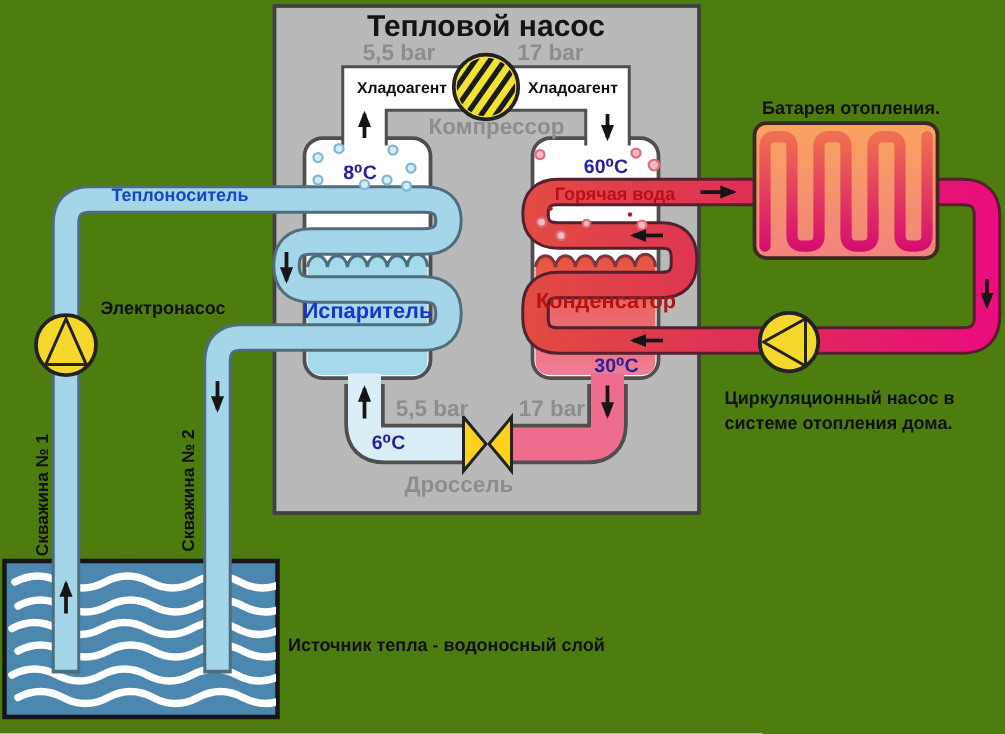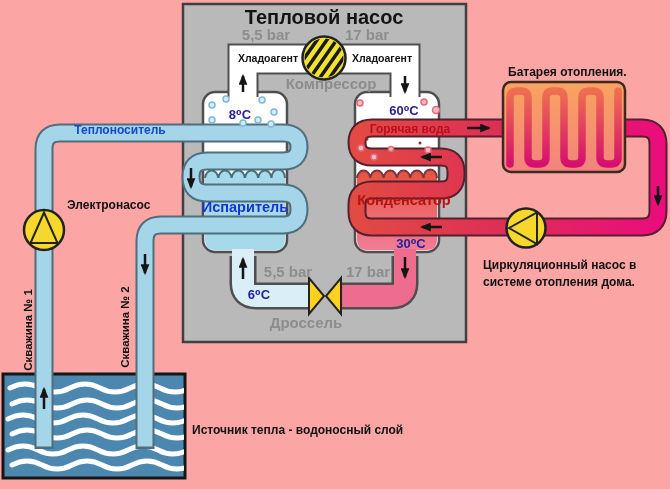--- a/index.html
+++ b/index.html
@@ -1,16 +1,16 @@
 <!DOCTYPE html>
 <html><head>
 <meta charset="utf-8">
 <style>
   html,body{margin:0;padding:0;background:#ffffff;}
-  .stage{position:relative;width:670px;height:489px;background:#fca5a5;overflow:hidden;}
+  .stage{position:relative;width:670px;height:489px;background:#4d7c0f;overflow:hidden;}
   svg{position:absolute;left:0;top:0;}
   .lbl{font-family:"Liberation Sans","DejaVu Sans",sans-serif;font-weight:bold;}
   .t-title{font-size:20px;fill:#141414;}
   .t-gray{font-size:15px;fill:#8d8d8d;}
   .t-temp{font-size:13px;fill:#28219f;}
   .t-vessel-blue{font-size:14.5px;fill:#1635cf;}
   .t-vessel-red{font-size:14.5px;fill:#b51212;}
   .t-black{font-size:12px;fill:#111111;}
   .t-small{font-size:10.5px;fill:#111111;}
   .t-rot{font-size:11.5px;fill:#111111;}

